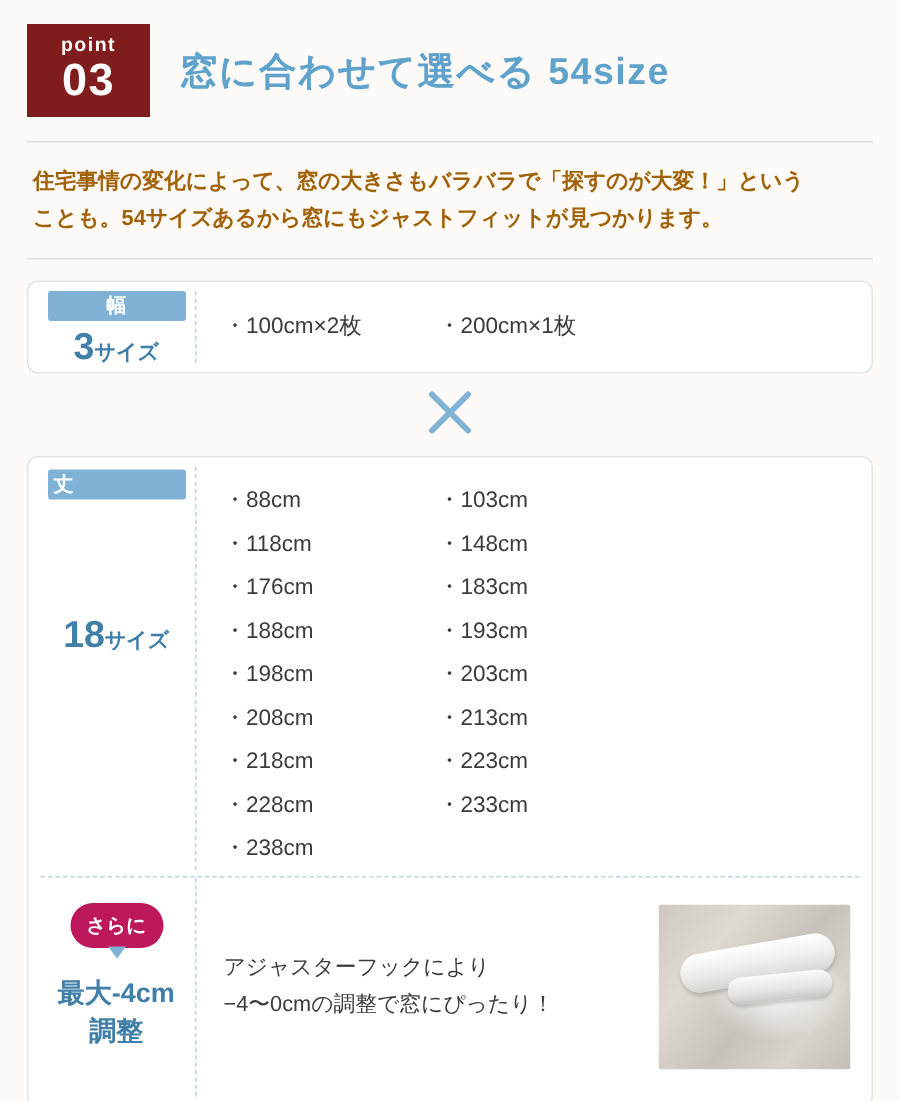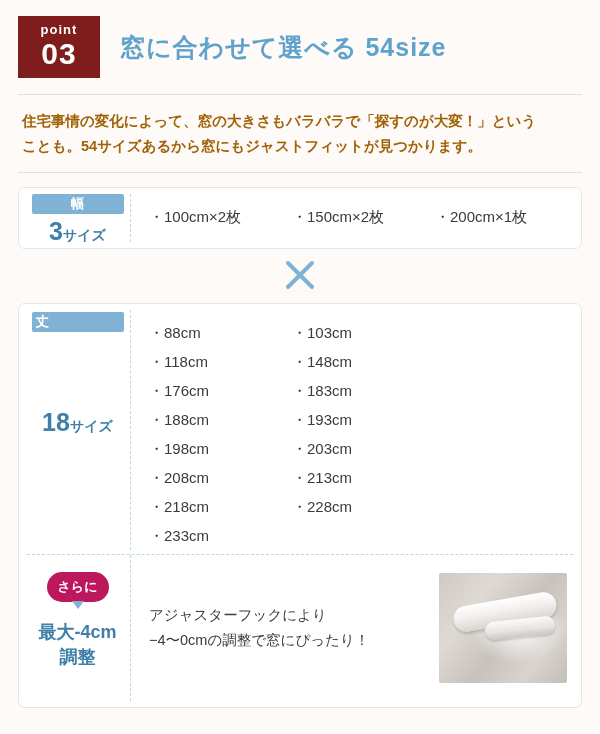--- a/index.html
+++ b/index.html
@@ -296,21 +296,20 @@
 
   <div class="card width-card">
     <div class="label-col">
       <div class="label-tab">幅</div>
       <div class="label-amount">
         <span class="big">3</span><span>サイズ</span>
       </div>
     </div>
     <div class="width-values">
       <div class="v">・100cm×2枚</div>
-      <div class="v">・150cm×2枚</div>
       <div class="v">・200cm×1枚</div>
     </div>
   </div>
 
   <div class="x-sep">
     <svg width="34" height="34" viewBox="0 0 34 34">
       <line x1="5" y1="5" x2="29" y2="29" stroke="#7fb2d4" stroke-width="4" stroke-linecap="round"></line>
       <line x1="29" y1="5" x2="5" y2="29" stroke="#7fb2d4" stroke-width="4" stroke-linecap="round"></line>
     </svg>
   </div>
@@ -330,22 +329,24 @@
         <div class="v">・148cm</div>
         <div class="v">・176cm</div>
         <div class="v">・183cm</div>
         <div class="v">・188cm</div>
         <div class="v">・193cm</div>
         <div class="v">・198cm</div>
         <div class="v">・203cm</div>
         <div class="v">・208cm</div>
         <div class="v">・213cm</div>
         <div class="v">・218cm</div>
+        <div class="v">・223cm</div>
         <div class="v">・228cm</div>
         <div class="v">・233cm</div>
+        <div class="v">・238cm</div>
       </div>
     </div>
 
     <div class="divider-dashed"></div>
 
     <div class="adj-row">
       <div class="adj-label">
         <div class="bubble">さらに</div>
         <div class="adj-amount">
           <div>最大-4cm</div>

